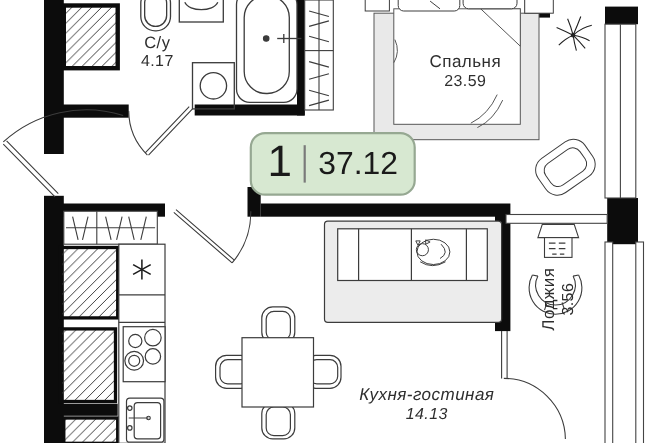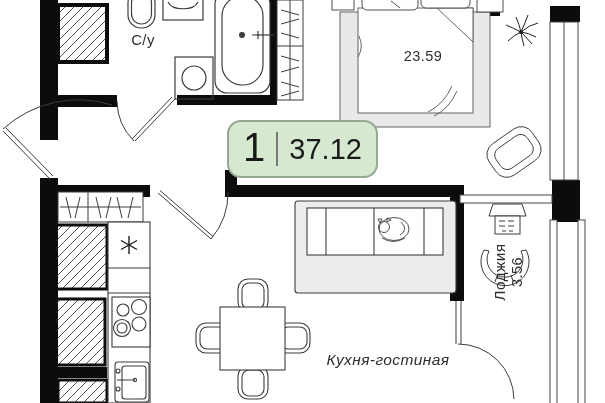--- a/index.html
+++ b/index.html
@@ -251,28 +251,31 @@
       </g>
       <g>
         <path d="M456,301 L456,344 M461,301 L461,344"></path>
         <path d="M458,344 A56,56 0 0 1 514,399"></path>
       </g>
     </g>
   </svg>
 
   <div class="lbl lbl-bathroom" style="left:103px; top:31px; width:80px;">
     <span class="nm">С/у</span>
+    <span class="ar">4.17</span>
   </div>
 
   <div class="lbl" style="left:363px; top:48px; width:120px;">
+    <span class="nm">Спальня</span>
     <span class="ar">23.59</span>
   </div>
 
   <div class="lbl" style="left:308px; top:351px; width:160px;font-style:italic;">
     <span class="nm">Кухня-гостиная</span>
+    <span class="ar">14.13</span>
   </div>
 
   <div class="lbl lbl-loggia">
     <span class="nm">Лоджия</span>
     <span class="ar">3.56</span>
   </div>
 
   <div class="badge">
     <span class="cnt">1</span>
     <span class="div"></span>

